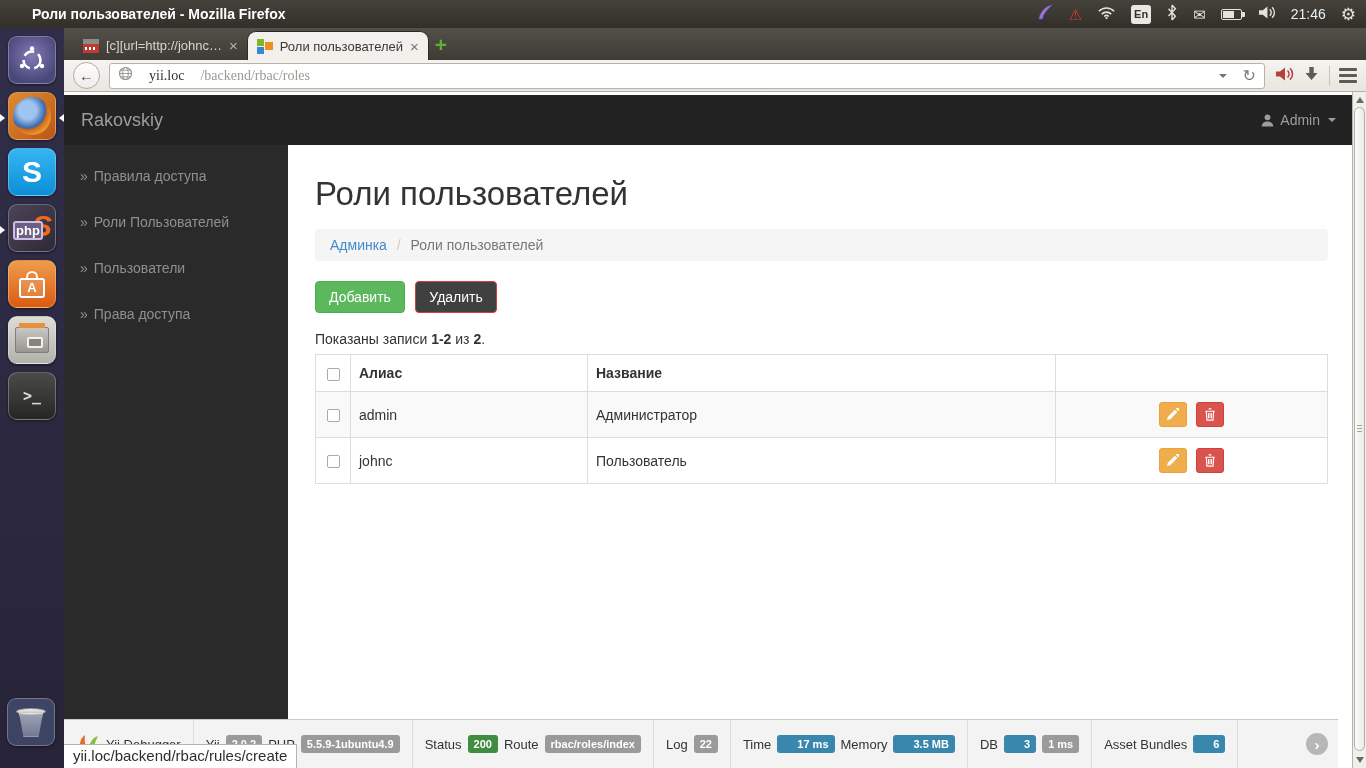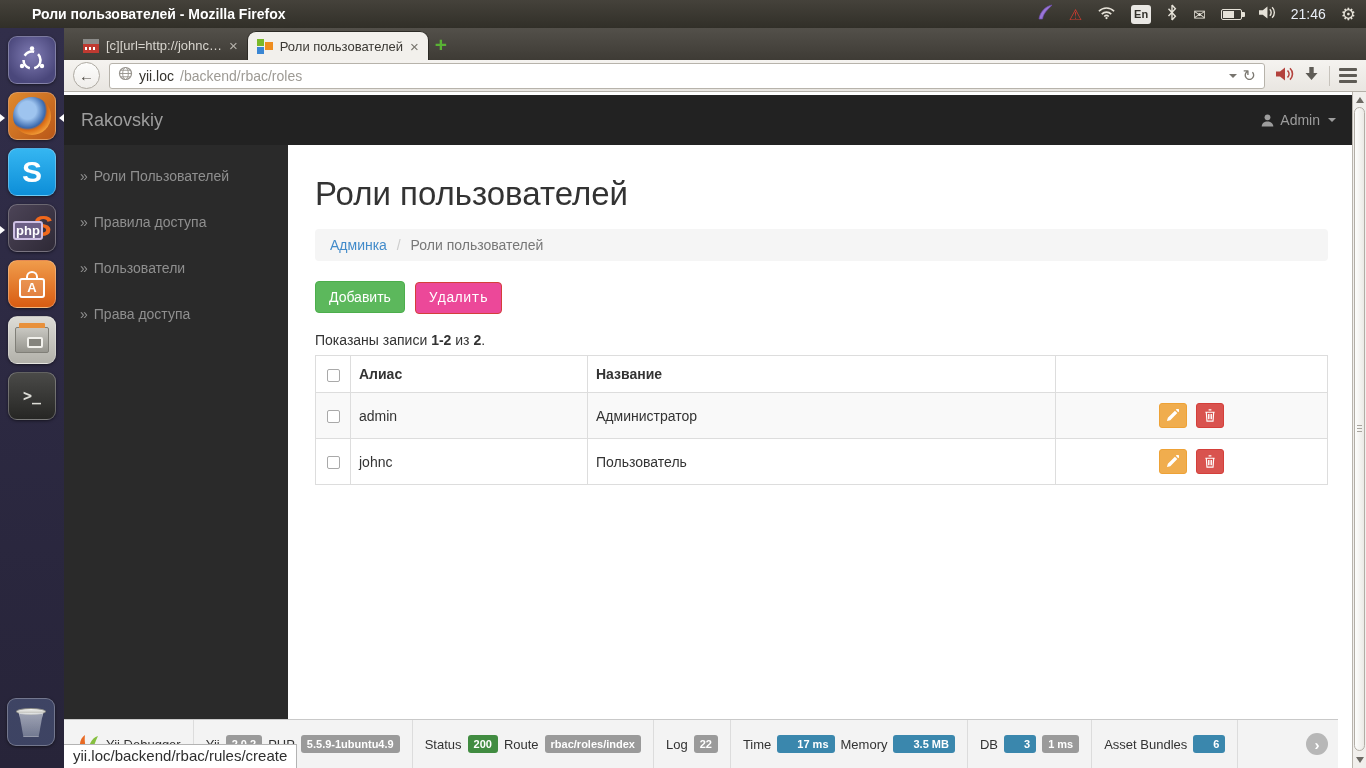--- a/index.html
+++ b/index.html
@@ -76,21 +76,21 @@
   .fav2 .b { left:0; top:9px; width:7px; height:7px; background:#3a86d3; }
   .fav2 .o { left:8px; top:4px; width:8px; height:8px; background:#ef8d1e; }
   .newtab { margin-left:6px; margin-bottom:5px; color:#59b234; font-size:21px; font-weight:bold; line-height:1; }
 
   .ff-toolbar { height:32px; background:linear-gradient(#f5f3f0,#e9e6e1); border-bottom:1px solid #b4b0a8;
      display:flex; align-items:center; padding:0 9px; gap:9px; }
   .backbtn { width:27px; height:27px; border-radius:50%; background:linear-gradient(#fdfdfc,#efedea);
      border:1px solid #aeaaa2; color:#4e4b45; font-size:15px; font-weight:bold;
      display:flex; align-items:center; justify-content:center; flex:none; }
   .urlbar { flex:1; height:26px; background:#fff; border:1px solid #b7b3ab; border-radius:3px;
-     display:flex; align-items:center; padding:0 8px; gap:6px; }
+     display:flex; align-items:center; padding:0 8px; gap:16px;font-family:Liberation Serif, serif; }
   .url-host { font-size:14px; color:#34322d; }
   .url-path { font-size:14px; color:#9d9a94; }
   .url-sp { flex:1; }
   .caret-down { width:0; height:0; border-top:4px solid #77746e; border-left:4px solid transparent; border-right:4px solid transparent; }
   .reload { color:#7c7972; font-size:16px; line-height:1; }
   .vsep { width:1px; height:20px; background:#c7c3bc; }
   .burger { display:flex; flex-direction:column; gap:3px; }
   .burger i { display:block; width:18px; height:3px; background:#5e5b55; border-radius:1px; }
 
   
@@ -108,21 +108,21 @@
 
   .main { flex:1; background:#fff; padding:0 24px 0 27px; overflow:hidden; }
   .main h1 { font-size:33px; font-weight:400; color:#333; margin:30px 0 16px; }
   .breadcrumb { background:#f5f5f5; border-radius:4px; padding:8px 15px; font-size:14px; margin-bottom:20px; }
   .breadcrumb .home { color:#428bca; }
   .breadcrumb .sep { color:#ccc; margin:0 6px; }
   .breadcrumb .cur { color:#777; }
   .btnrow { margin-bottom:18px; }
   .btn { display:inline-block; font-size:14px; color:#fff; padding:7px 13px; border-radius:4px; margin-right:6px; }
   .btn-add { background:#5cb85c; border:1px solid #4cae4c; }
-  .btn-del { background:#ec4899; border:1px solid #d43f3a;font-family:Liberation Mono, monospace; }
+  .btn-del { background:#404040; border:1px solid #d43f3a; }
   .summary { font-size:14px; color:#333; margin-bottom:7px; }
 
   table.grid { width:100%; border-collapse:collapse; font-size:14px; color:#333; }
   .grid th, .grid td { border:1px solid #ddd; padding:10px 8px; text-align:left; vertical-align:middle; }
   .grid th { font-weight:bold; }
   .grid tr.striped td { background:#f9f9f9; }
   .col-cb { width:35px; text-align:center !important; }
   .col-alias { width:237px; }
   .col-name { width:468px; }
   .col-act { text-align:center !important; }
@@ -308,22 +308,22 @@
               <circle cx="8" cy="4.6" r="3.1" fill="#9d9d9d"></circle>
               <path d="M1.8 14.5 c0-3.4 2.8-5.4 6.2-5.4 s6.2 2 6.2 5.4 z" fill="#9d9d9d"></path>
             </svg>
             <span>Admin</span>
             <span class="caret-sm"></span>
           </span>
         </div>
 
         <div class="site-body">
           <div class="side">
+            <div class="side-item"><span class="mk">»</span><span>Правила доступа</span></div>
             <div class="side-item"><span class="mk">»</span><span>Роли Пользователей</span></div>
-            <div class="side-item"><span class="mk">»</span><span>Правила доступа</span></div>
             <div class="side-item"><span class="mk">»</span><span>Пользователи</span></div>
             <div class="side-item"><span class="mk">»</span><span>Права доступа</span></div>
           </div>
 
           <div class="main">
             <h1>Роли пользователей</h1>
 
             <div class="breadcrumb">
               <span class="home">Админка</span>
               <span class="sep">/</span>

